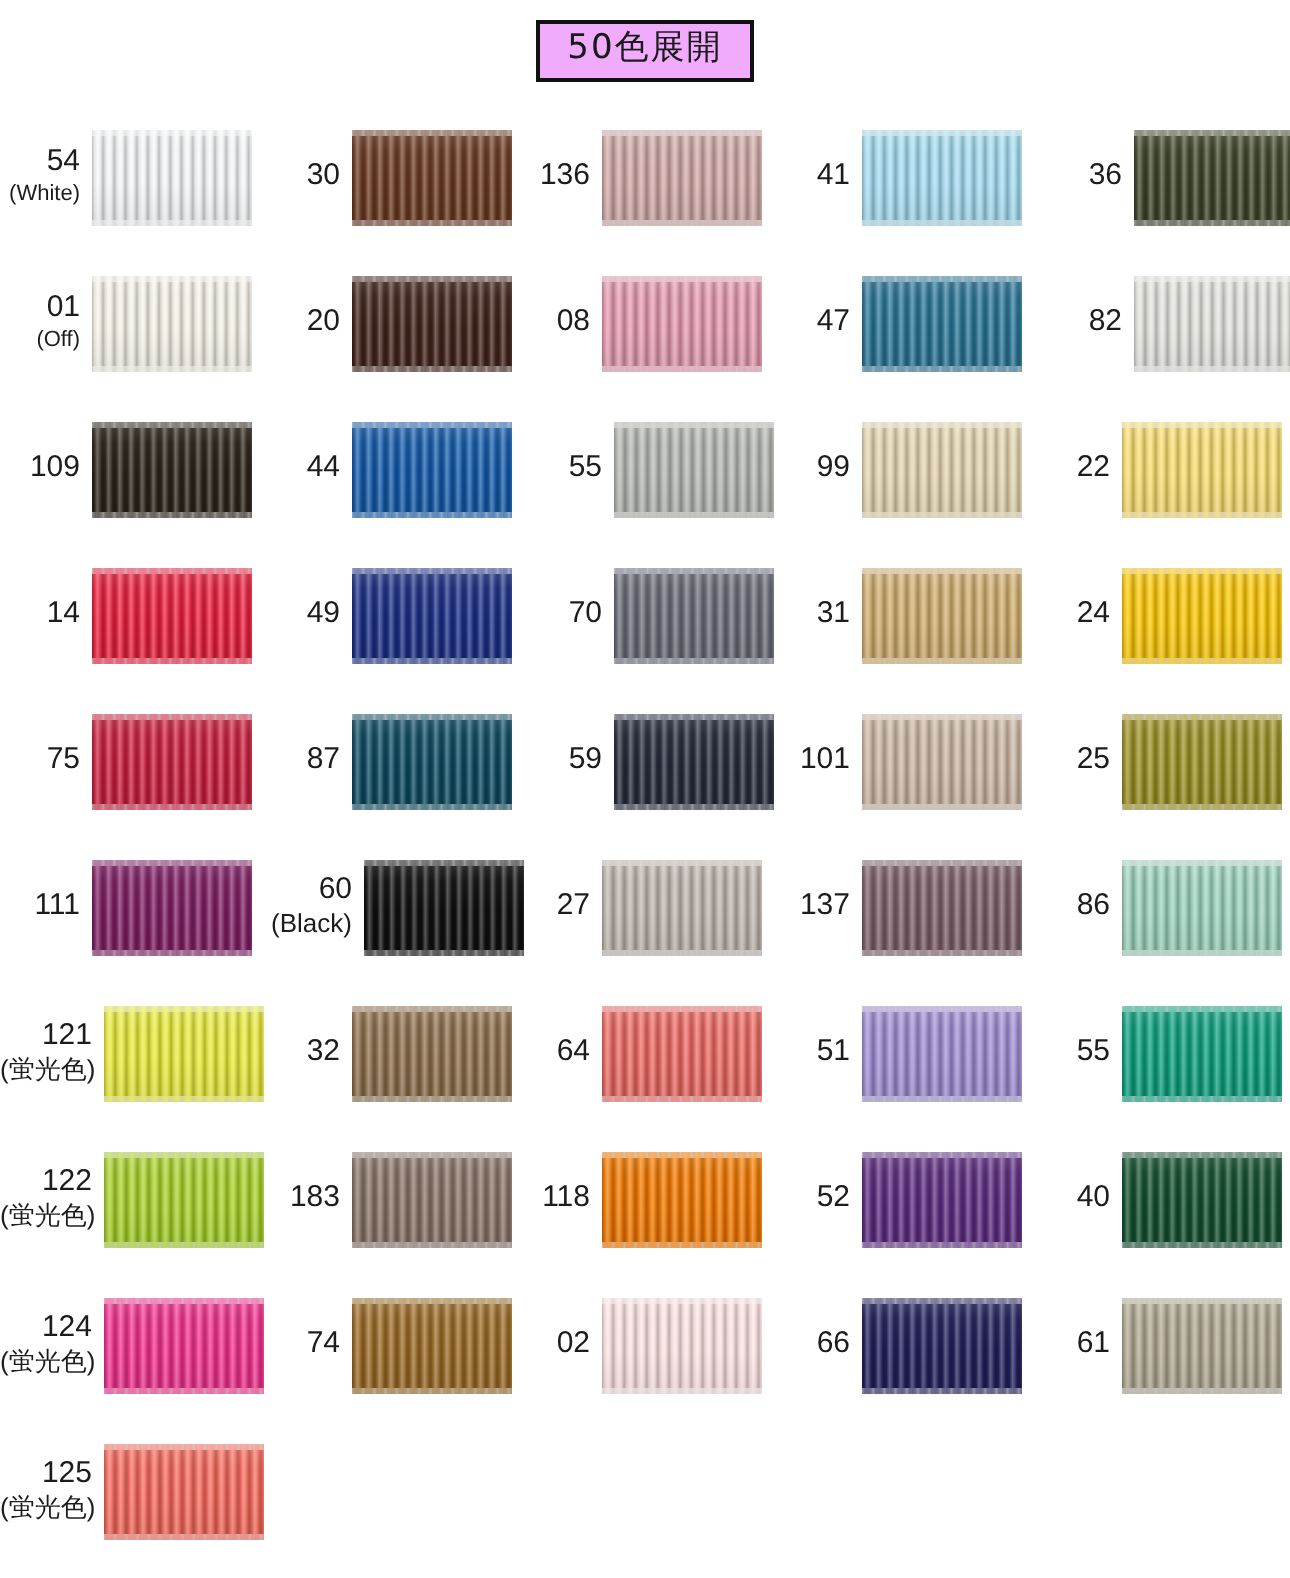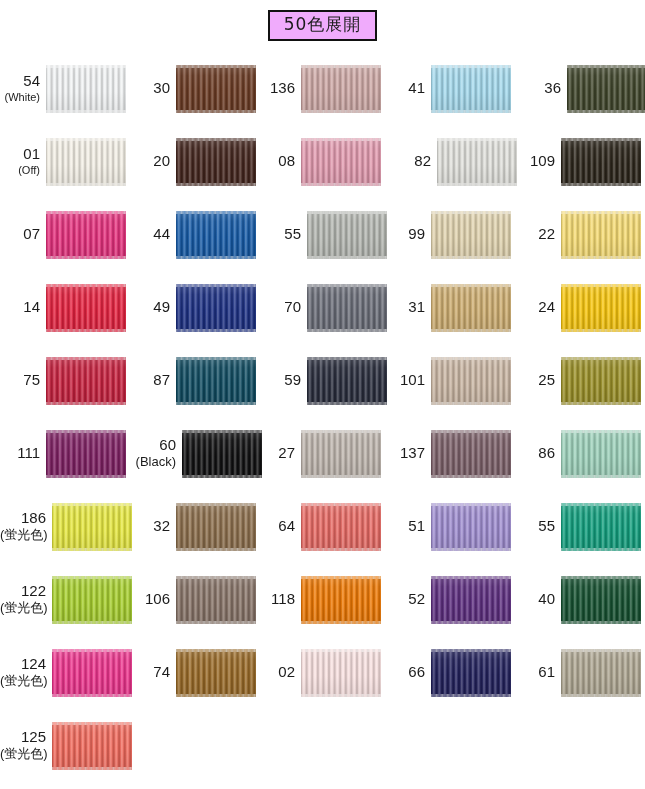--- a/index.html
+++ b/index.html
@@ -226,48 +226,48 @@
       <div class="label">
         <span class="code">08</span>
       </div>
       <div class="swatch">
         <div class="body" style="--c: #e49bb0;"></div>
         <div class="sheen"></div>
         <div class="edge top"></div>
         <div class="edge bot"></div>
       </div>
     </div>
+    <div class="cell">
+      <div class="label">
+        <span class="code">47</span>
+      </div>
+      <div class="swatch">
+        <div class="body" style="--c: #2b7596;"></div>
+        <div class="sheen"></div>
+        <div class="edge top"></div>
+        <div class="edge bot"></div>
+      </div>
+    </div>
     <div class="cell wide-label">
       <div class="label">
         <span class="code">82</span>
       </div>
       <div class="swatch">
         <div class="body" style="--c: #e3e3de;"></div>
         <div class="sheen"></div>
         <div class="edge top"></div>
         <div class="edge bot"></div>
       </div>
     </div>
     <div class="cell">
       <div class="label">
         <span class="code">109</span>
       </div>
       <div class="swatch">
         <div class="body" style="--c: #2b2419;"></div>
-        <div class="sheen"></div>
-        <div class="edge top"></div>
-        <div class="edge bot"></div>
-      </div>
-    </div>
-    <div class="cell">
-      <div class="label">
-        <span class="code">07</span>
-      </div>
-      <div class="swatch">
-        <div class="body" style="--c: #e8307e;"></div>
         <div class="sheen"></div>
         <div class="edge top"></div>
         <div class="edge bot"></div>
       </div>
     </div>
     <div class="cell">
       <div class="label">
         <span class="code">44</span>
       </div>
       <div class="swatch">
@@ -471,21 +471,21 @@
       </div>
       <div class="swatch">
         <div class="body" style="--c: #9ed3bc;"></div>
         <div class="sheen"></div>
         <div class="edge top"></div>
         <div class="edge bot"></div>
       </div>
     </div>
     <div class="cell wide-label">
       <div class="label">
-        <span class="code">186</span>
+        <span class="code">121</span>
         <span class="sub">(蛍光色)</span>
       </div>
       <div class="swatch">
         <div class="body" style="--c: #e8ea3f;"></div>
         <div class="sheen"></div>
         <div class="edge top"></div>
         <div class="edge bot"></div>
       </div>
     </div>
     <div class="cell">
@@ -539,21 +539,21 @@
       </div>
       <div class="swatch">
         <div class="body" style="--c: #a8d12d;"></div>
         <div class="sheen"></div>
         <div class="edge top"></div>
         <div class="edge bot"></div>
       </div>
     </div>
     <div class="cell">
       <div class="label">
-        <span class="code">106</span>
+        <span class="code">183</span>
       </div>
       <div class="swatch">
         <div class="body" style="--c: #887468;"></div>
         <div class="sheen"></div>
         <div class="edge top"></div>
         <div class="edge bot"></div>
       </div>
     </div>
     <div class="cell">
       <div class="label">

